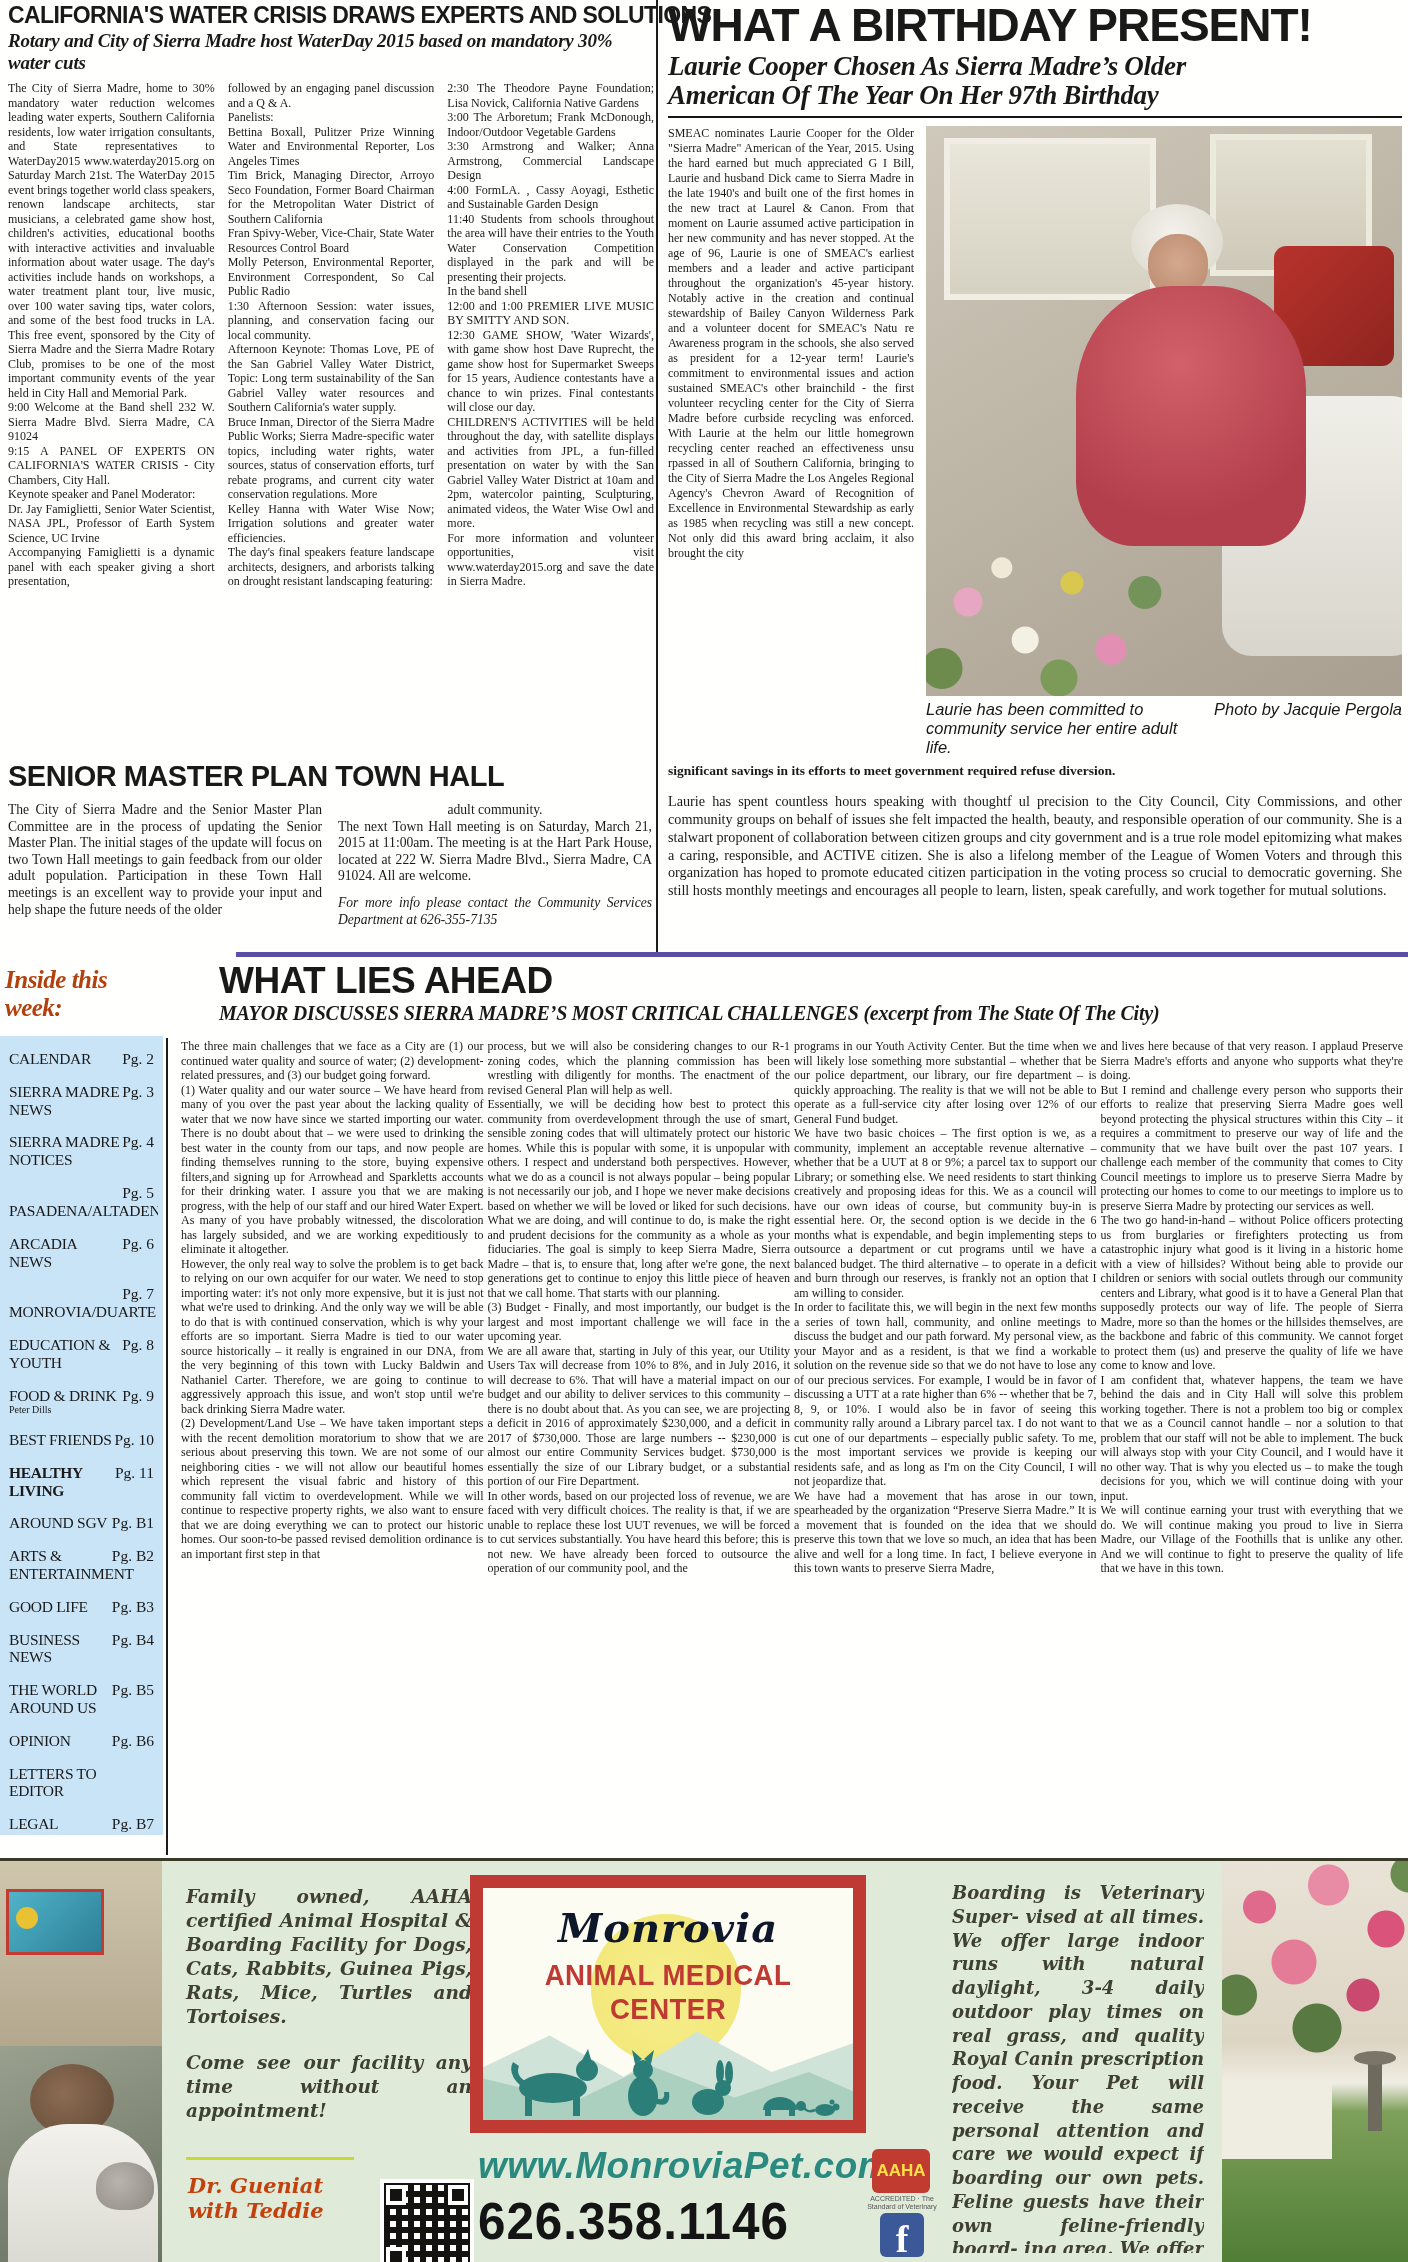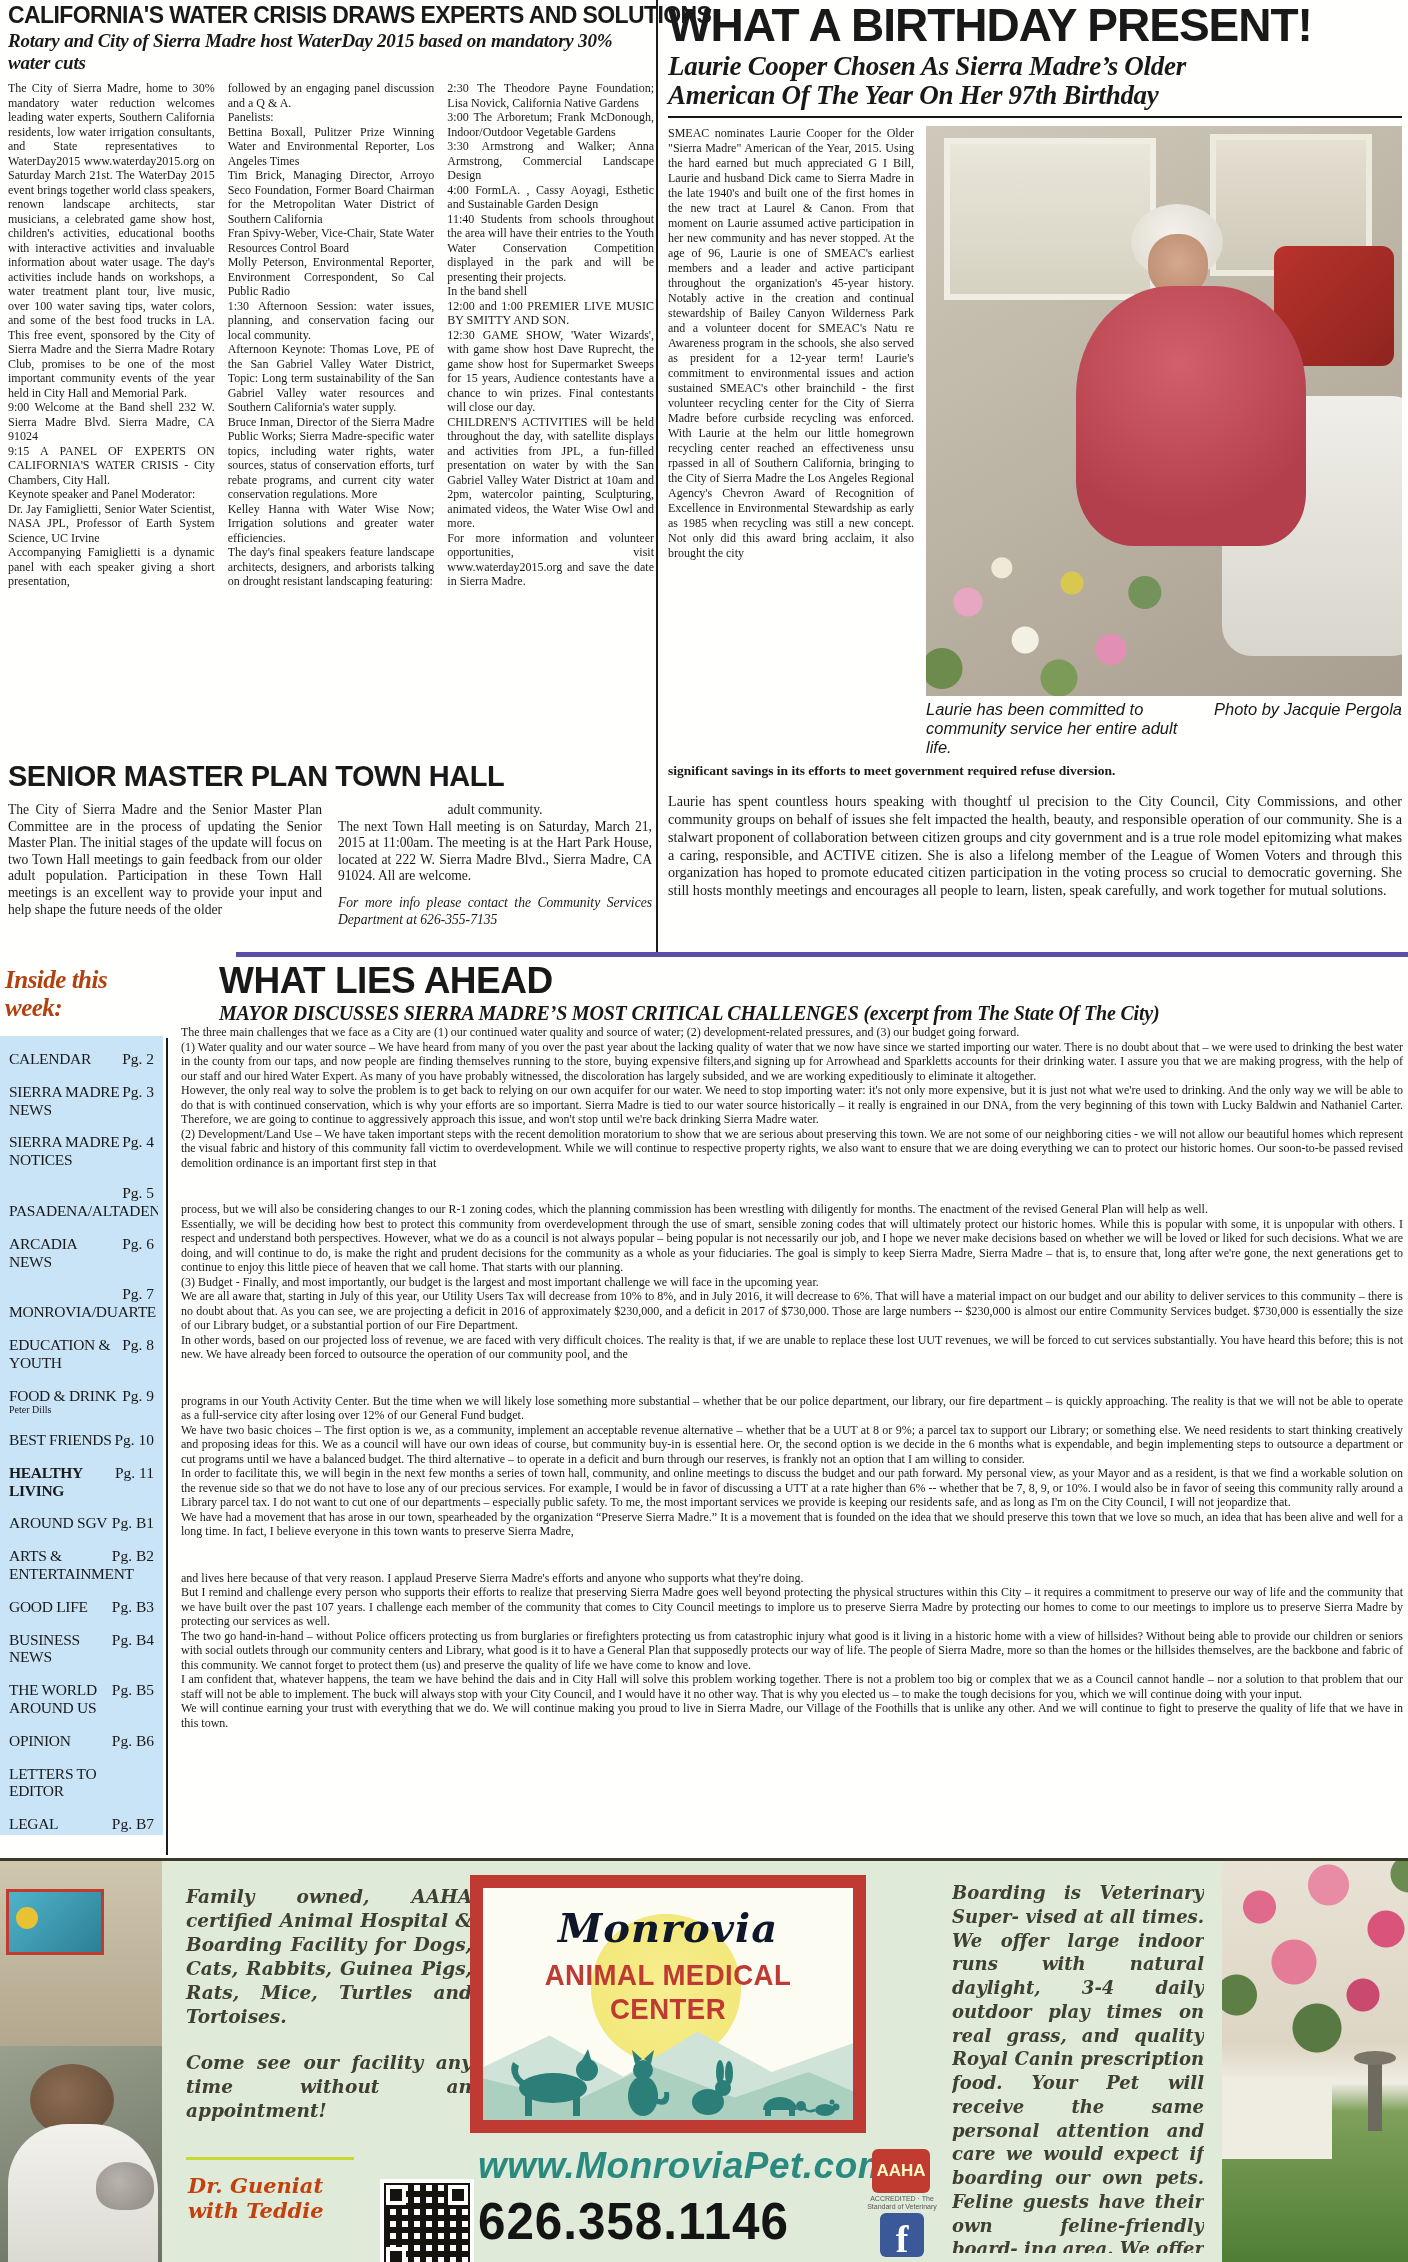--- a/index.html
+++ b/index.html
@@ -72,21 +72,21 @@
   .toc-label{letter-spacing:-0.3px;}
   .toc-page{float:right;}
   .toc-sub{display:block;font-size:10px;}
   .toc-bold .toc-label{font-weight:bold;}
   .toc-vrule{position:absolute;left:166px;top:1038px;width:2px;height:817px;background:#1c1c1c;}
   
   #mayor{position:absolute;left:181px;top:962px;width:1222px;}
   .m-headline{font-family:"Liberation Sans",sans-serif;font-weight:bold;font-size:37px;
         letter-spacing:-0.5px;margin-left:38px;line-height:1.0;}
   .m-subhead{font-size:20px;font-style:italic;font-weight:bold;margin-left:38px;margin-top:3px;letter-spacing:-0.2px;}
-  .m-cols{display:flex;gap:32px;flex-direction:column;}
+  .m-cols{display:flex;gap:4px;margin-top:14px;}
   .m-col{flex:1;font-size:12px;line-height:14.5px;text-align:justify;
         white-space:pre-line;height:800px;overflow:hidden;}
   
   #ad{position:absolute;left:0;top:1858px;width:1408px;height:404px;background:#dfead9;
       border-top:3px solid #3a3a28;}
   .ad-photo-left{position:absolute;left:0;top:0;width:162px;height:404px;overflow:hidden;}
   .ad-photo-store{position:absolute;left:0;top:0;width:162px;height:185px;
       background:linear-gradient(#cfc6ae,#b3a88e);}
   .ad-sign{position:absolute;left:6px;top:28px;width:92px;height:60px;
       background:linear-gradient(135deg,#4fb3c9,#2c7f96);border:3px solid #c23b30;}
@@ -126,21 +126,21 @@
       font-size:40px;color:#0f172a;letter-spacing:1px;}
   .logo-caps{position:absolute;left:0;top:70px;width:100%;text-align:center;
       font-family:"Liberation Sans",sans-serif;font-weight:bold;font-size:30px;
       color:#bf3a32;letter-spacing:0.5px;transform:scaleX(0.92);}
   .logo-animals{position:absolute;left:10px;bottom:2px;}
   .ad-website{position:absolute;left:478px;top:284px;font-family:"Liberation Sans",sans-serif;
       font-weight:bold;font-style:italic;font-size:37px;color:#2b8a80;letter-spacing:0.5px;}
   .ad-phone{position:absolute;left:478px;top:330px;font-family:"Liberation Sans",sans-serif;
       font-weight:bold;font-size:52px;color:#141414;letter-spacing:1px;transform:scaleX(0.95);transform-origin:left;}
   .ad-aaha{position:absolute;left:872px;top:288px;width:58px;height:44px;background:#c23b30;border-radius:6px;
-      color:#fef9c3;font-family:"Liberation Sans",sans-serif;font-weight:bold;font-size:17px;
+      color:#fde047;font-family:"Liberation Sans",sans-serif;font-weight:bold;font-size:17px;
       display:flex;align-items:center;justify-content:center;}
   .ad-aaha-sub{position:absolute;left:866px;top:334px;width:72px;font-size:7px;text-align:center;
       color:#555;font-family:"Liberation Sans",sans-serif;line-height:1.2;}
   .ad-fb{position:absolute;left:880px;top:352px;width:44px;height:44px;background:#3b5998;border-radius:6px;
       color:#fff;font-family:"Liberation Serif",serif;font-weight:bold;font-size:38px;
       display:flex;align-items:flex-end;justify-content:center;overflow:hidden;line-height:0.95;}
   .ad-right-text{position:absolute;left:952px;top:20px;width:252px;
       font-family:"DejaVu Serif",serif;font-weight:bold;font-style:italic;
       font-size:18px;line-height:1.32;color:#3f4033;text-align:justify;height:372px;overflow:hidden;}
   .ad-photo-garden{position:absolute;left:1222px;top:0;width:186px;height:404px;overflow:hidden;

